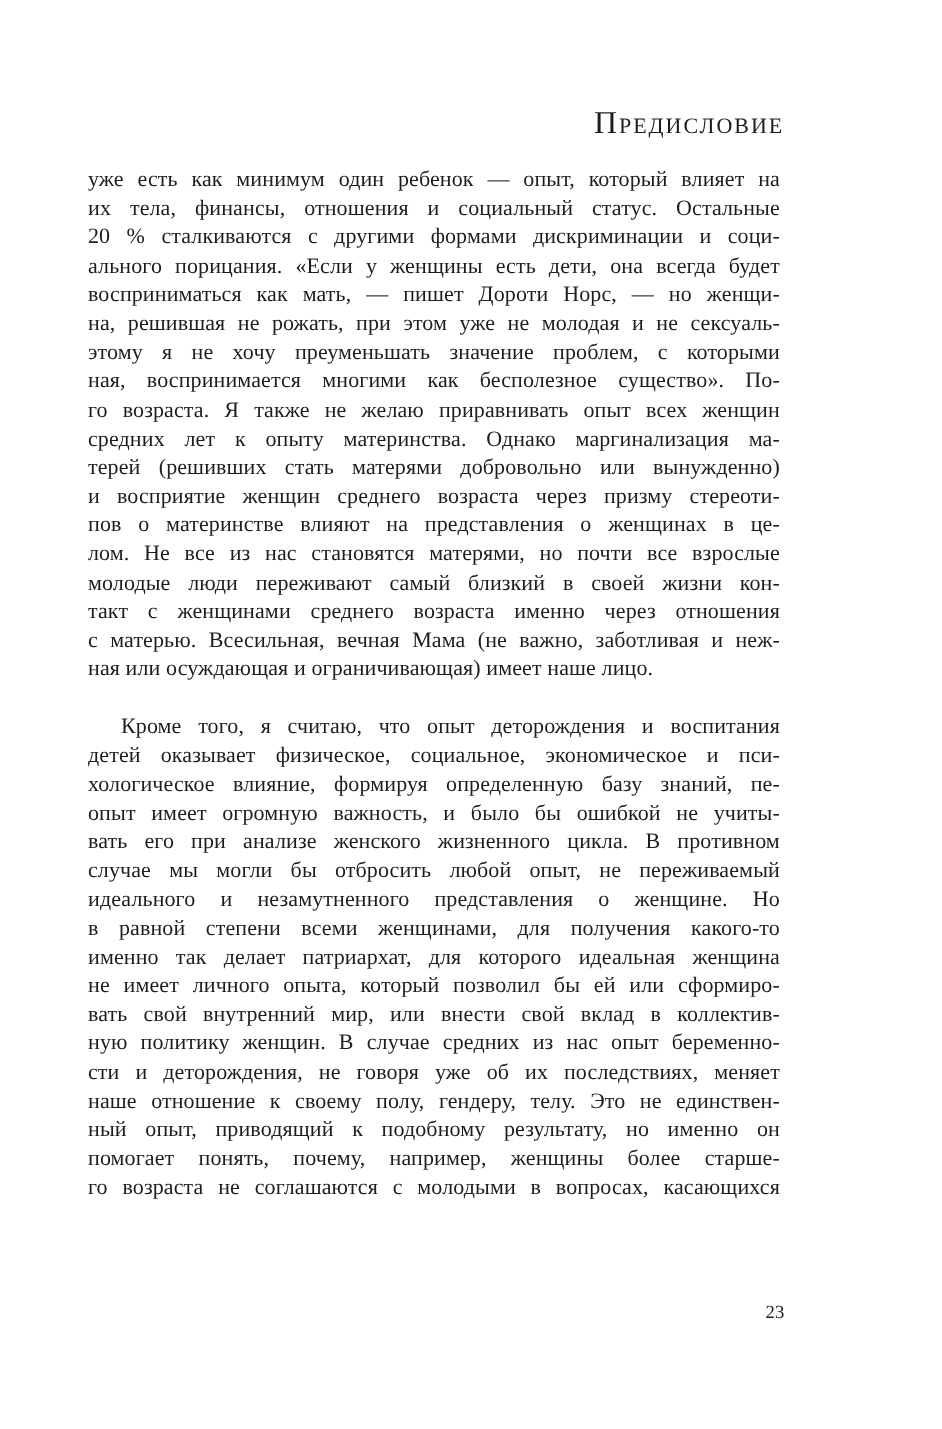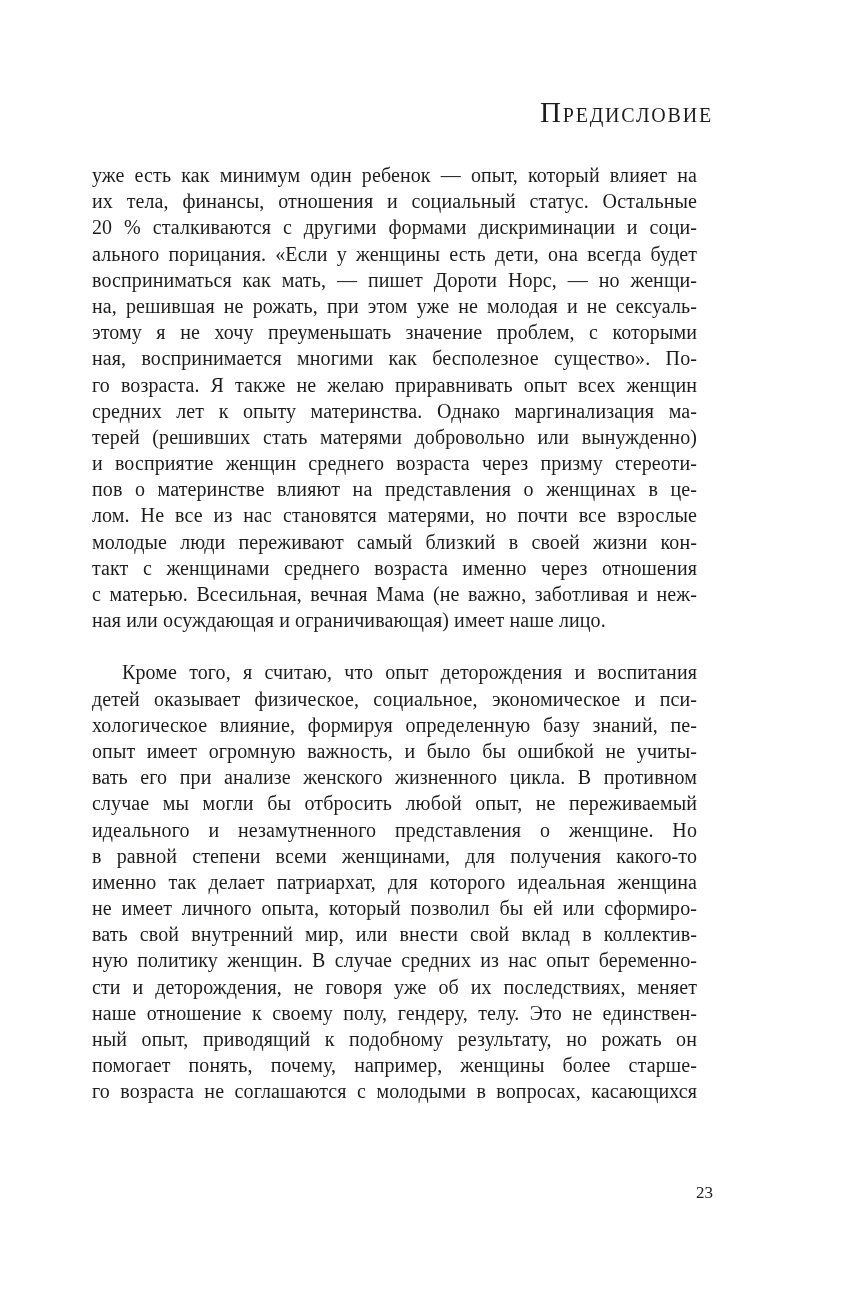--- a/index.html
+++ b/index.html
@@ -26,21 +26,21 @@
     font-size: 29px;
     letter-spacing: 1.8px;
     line-height: 28px;
   }
   .body-text {
     position: absolute;
     top: 146px;
     left: 76px;
     width: 637px;
   }
-  .para { margin: 16px; }
+  .para { margin: 4px; }
   .para + .para { margin-top: 26px; }
   .line {
     height: 26.2px;
     line-height: 26.2px;
     font-size: 20px;
     text-align: justify;
     text-align-last: justify;
     overflow: hidden;
     letter-spacing: 0.1px;
   }
@@ -96,20 +96,20 @@
         <div class="line">вать его при анализе женского жизненного цикла. В противном</div>
         <div class="line">случае мы могли бы отбросить любой опыт, не переживаемый</div>
         <div class="line">идеального и незамутненного представления о женщине. Но</div>
         <div class="line">в равной степени всеми женщинами, для получения какого-то</div>
         <div class="line">именно так делает патриархат, для которого идеальная женщина</div>
         <div class="line">не имеет личного опыта, который позволил бы ей или сформиро-</div>
         <div class="line">вать свой внутренний мир, или внести свой вклад в коллектив-</div>
         <div class="line">ную политику женщин. В случае средних из нас опыт беременно-</div>
         <div class="line">сти и деторождения, не говоря уже об их последствиях, меняет</div>
         <div class="line">наше отношение к своему полу, гендеру, телу. Это не единствен-</div>
-        <div class="line">ный опыт, приводящий к подобному результату, но рожать он</div>
+        <div class="line">ный опыт, приводящий к подобному результату, но именно он</div>
         <div class="line">помогает понять, почему, например, женщины более старше-</div>
         <div class="line">го возраста не соглашаются с молодыми в вопросах, касающихся</div>
       </div>
     </div>
 
   <div class="page-number">23</div>
 </div>
 
 </body></html>

